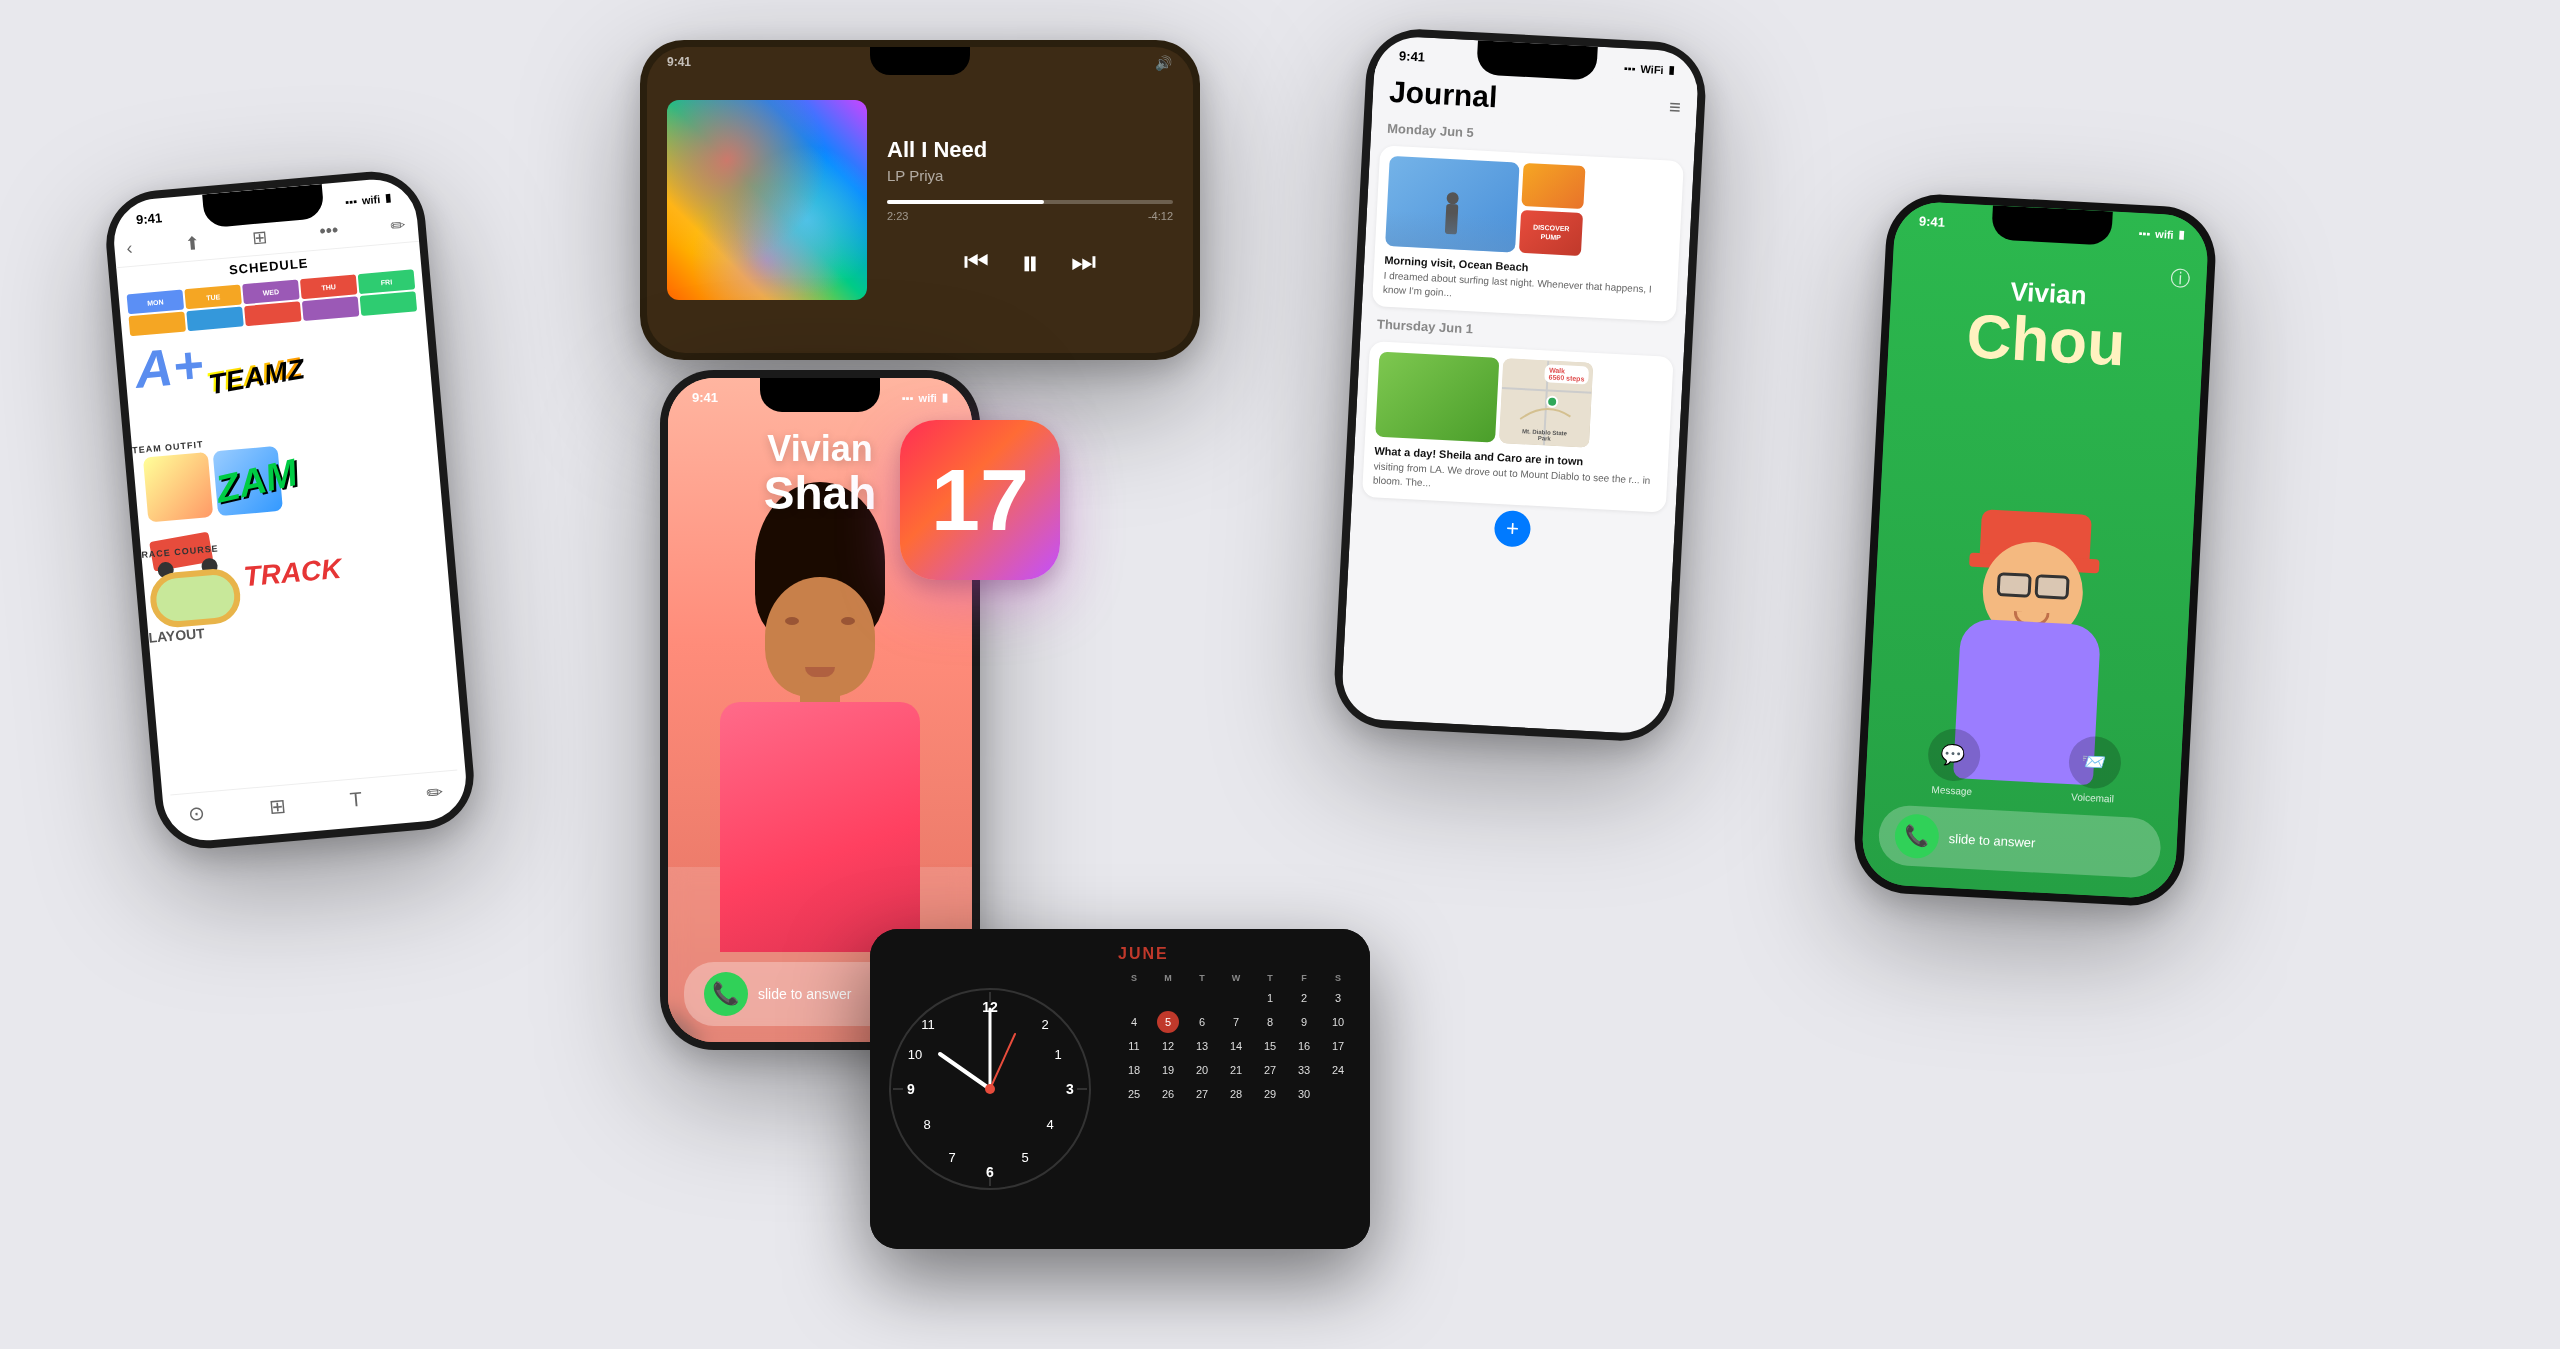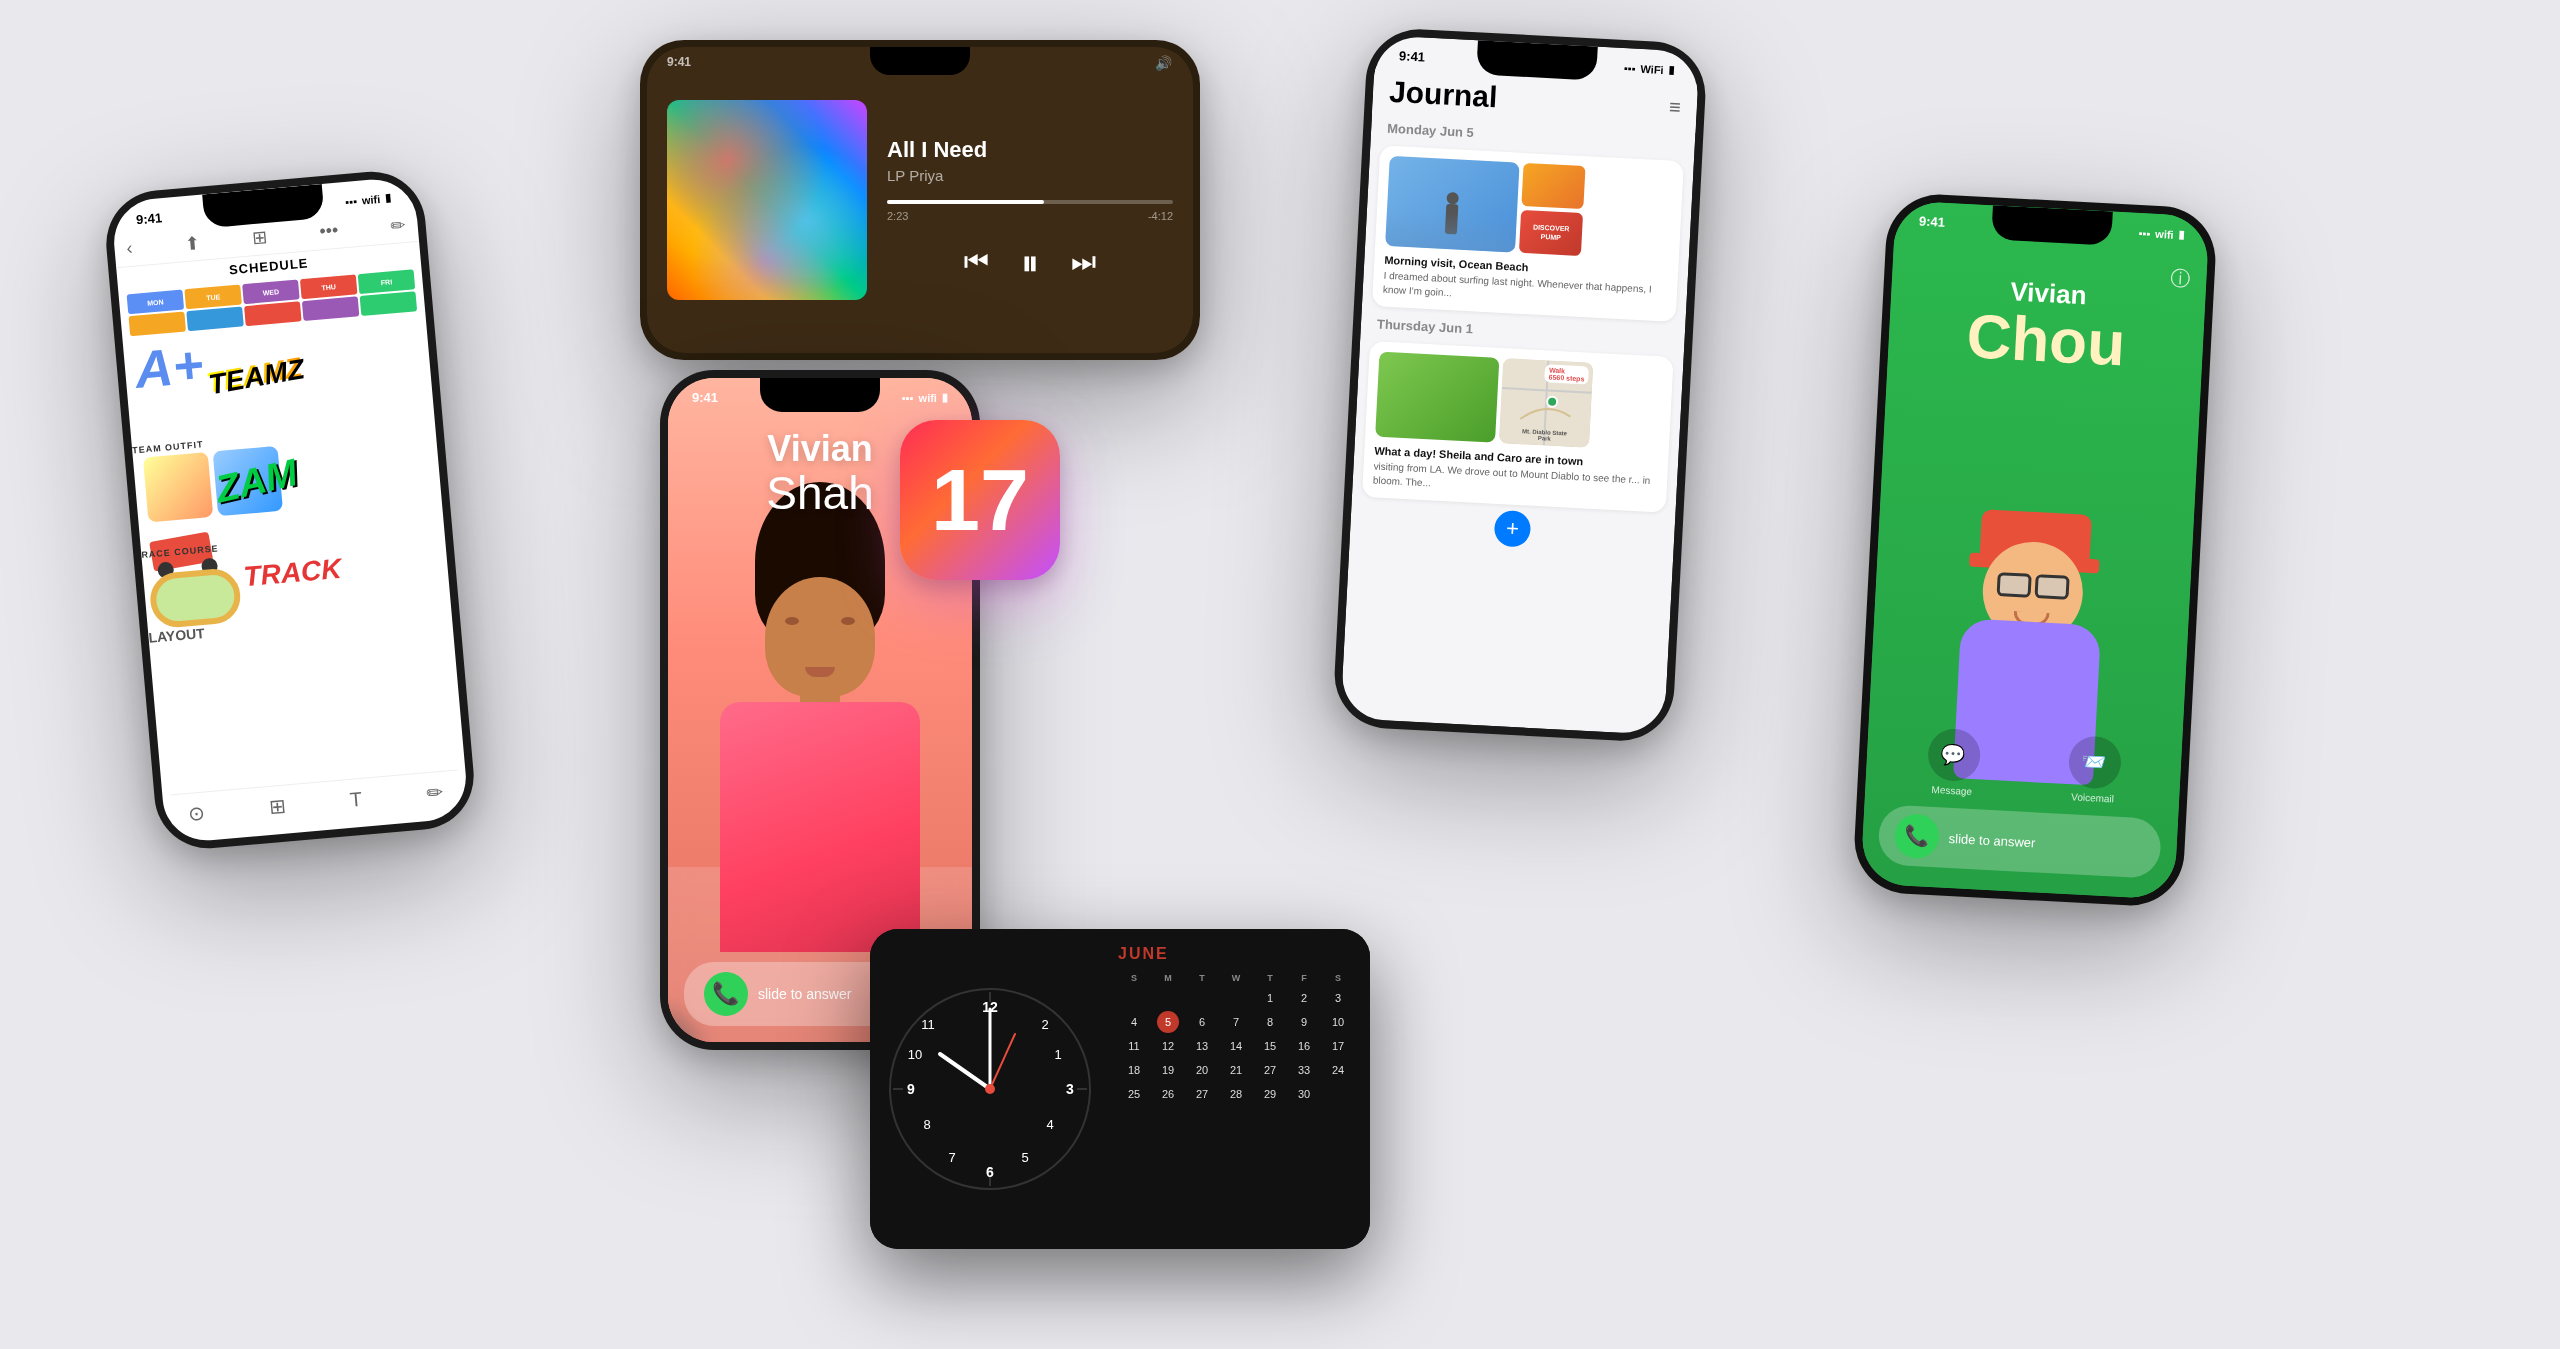--- a/index.html
+++ b/index.html
@@ -519,21 +519,21 @@
       z-index: 10;
     }
     .priya-name-first {
       font-size: 36px;
       font-weight: 700;
       color: #fff;
       text-shadow: 0 2px 10px rgba(0,0,0,0.2);
     }
     .priya-name-last {
       font-size: 46px;
-      font-weight: 400;
+      font-weight: 700;
       color: #fff;
       text-shadow: 0 2px 10px rgba(0,0,0,0.2);
       line-height: 1;
     }
     .call-bottom {
       position: absolute;
       bottom: 0; left: 0; right: 0;
       background: rgba(255,255,255,0.15);
       backdrop-filter: blur(10px);
       padding: 16px;

